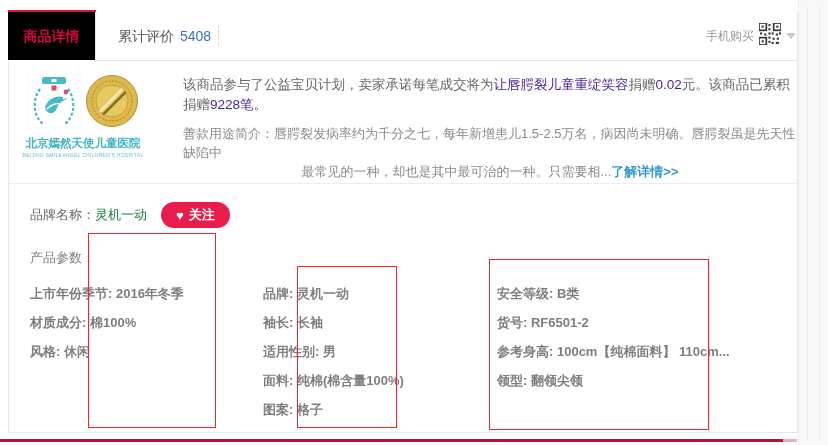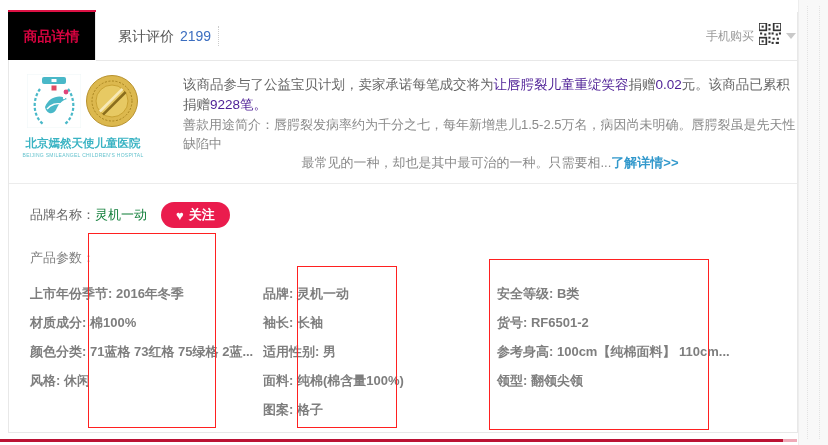--- a/index.html
+++ b/index.html
@@ -34,21 +34,21 @@
   .caret-down { width:0; height:0; border-left:5px solid transparent; border-right:5px solid transparent; border-top:6px solid #c9c9c9; }
 
   
   .logos { position:absolute; left:20px; top:74px; width:126px; text-align:center; }
   .logos .imgs { display:flex; gap:4px; justify-content:center; }
   .logos .cn { color:#39b3c3; font-weight:bold; font-size:11.5px; margin-top:4px; white-space:nowrap; }
   .logos .en { color:#66c3ce; font-size:5px; letter-spacing:.3px; margin-top:1px; white-space:nowrap; }
   .charity-text { position:absolute; left:183px; top:75px; width:614px; }
   .charity-p1 { font-size:13.5px; line-height:20px; color:#666; }
   .charity-p1 .red { color:#4c1d95; }
-  .charity-p2 { margin-top:0; font-size:13px; line-height:19px; color:#8a8a8a; }
+  .charity-p2 { margin-top:9px; font-size:13px; line-height:19px; color:#8a8a8a; }
   .charity-p2 .centered { text-align:center; }
   .detail-link { color:#3399cc; font-weight:bold; cursor:pointer; }
   .divider { position:absolute; left:9px; top:183px; width:788px; height:1px; background:#ececec; }
 
   
   .brand-row { position:absolute; left:30px; top:201px; height:28px; display:flex; align-items:center; font-size:13px; }
   .brand-row .lbl { color:#666; }
   .brand-row .brand-link { color:#15803d; cursor:pointer; }
   .follow-btn { margin-left:14px; height:26px; border-radius:13px; background:#ea1c4d; color:#fff;
     border:none; font-size:13px; font-weight:bold; padding:0 15px; display:flex; align-items:center; gap:5px; cursor:pointer;
@@ -83,21 +83,21 @@
 
   <div class="container"></div>
 
   <div class="top-red-line"></div>
   <div class="tab-pointer"></div>
   <div class="tabbar-border"></div>
 
   <div class="tab-active">商品详情</div>
 
   <div class="tab-reviews">
-    <span>累计评价</span><span class="count">2199</span>
+    <span>累计评价</span><span class="count">5408</span>
   </div>
   <div class="tab-sep"></div>
 
   <div class="mobile-buy">
     <span class="label">手机购买</span>
     <span>
       <svg width="22" height="22" viewBox="0 0 21 21">
         <rect x="0" y="0" width="7" height="7" fill="none" stroke="#333" stroke-width="1.6"></rect>
         <rect x="2.5" y="2.5" width="2" height="2" fill="#333"></rect>
         <rect x="14" y="0" width="7" height="7" fill="none" stroke="#333" stroke-width="1.6"></rect>
@@ -174,21 +174,20 @@
       <span class="heart">♥</span>
       <span>关注</span>
     </button>
   </div>
 
   <div class="params-title">产品参数：</div>
 
   <div class="pcol pcol1">
     <div class="row">上市年份季节: 2016年冬季</div>
     <div class="row">材质成分: 棉100%</div>
-    <div class="row">颜色分类: 71蓝格 73红格 75绿格 2蓝...</div>
     <div class="row">风格: 休闲</div>
   </div>
   <div class="pcol pcol2">
     <div class="row">品牌: 灵机一动</div>
     <div class="row">袖长: 长袖</div>
     <div class="row">适用性别: 男</div>
     <div class="row">面料: 纯棉(棉含量100%)</div>
     <div class="row">图案: 格子</div>
   </div>
   <div class="pcol pcol3">

